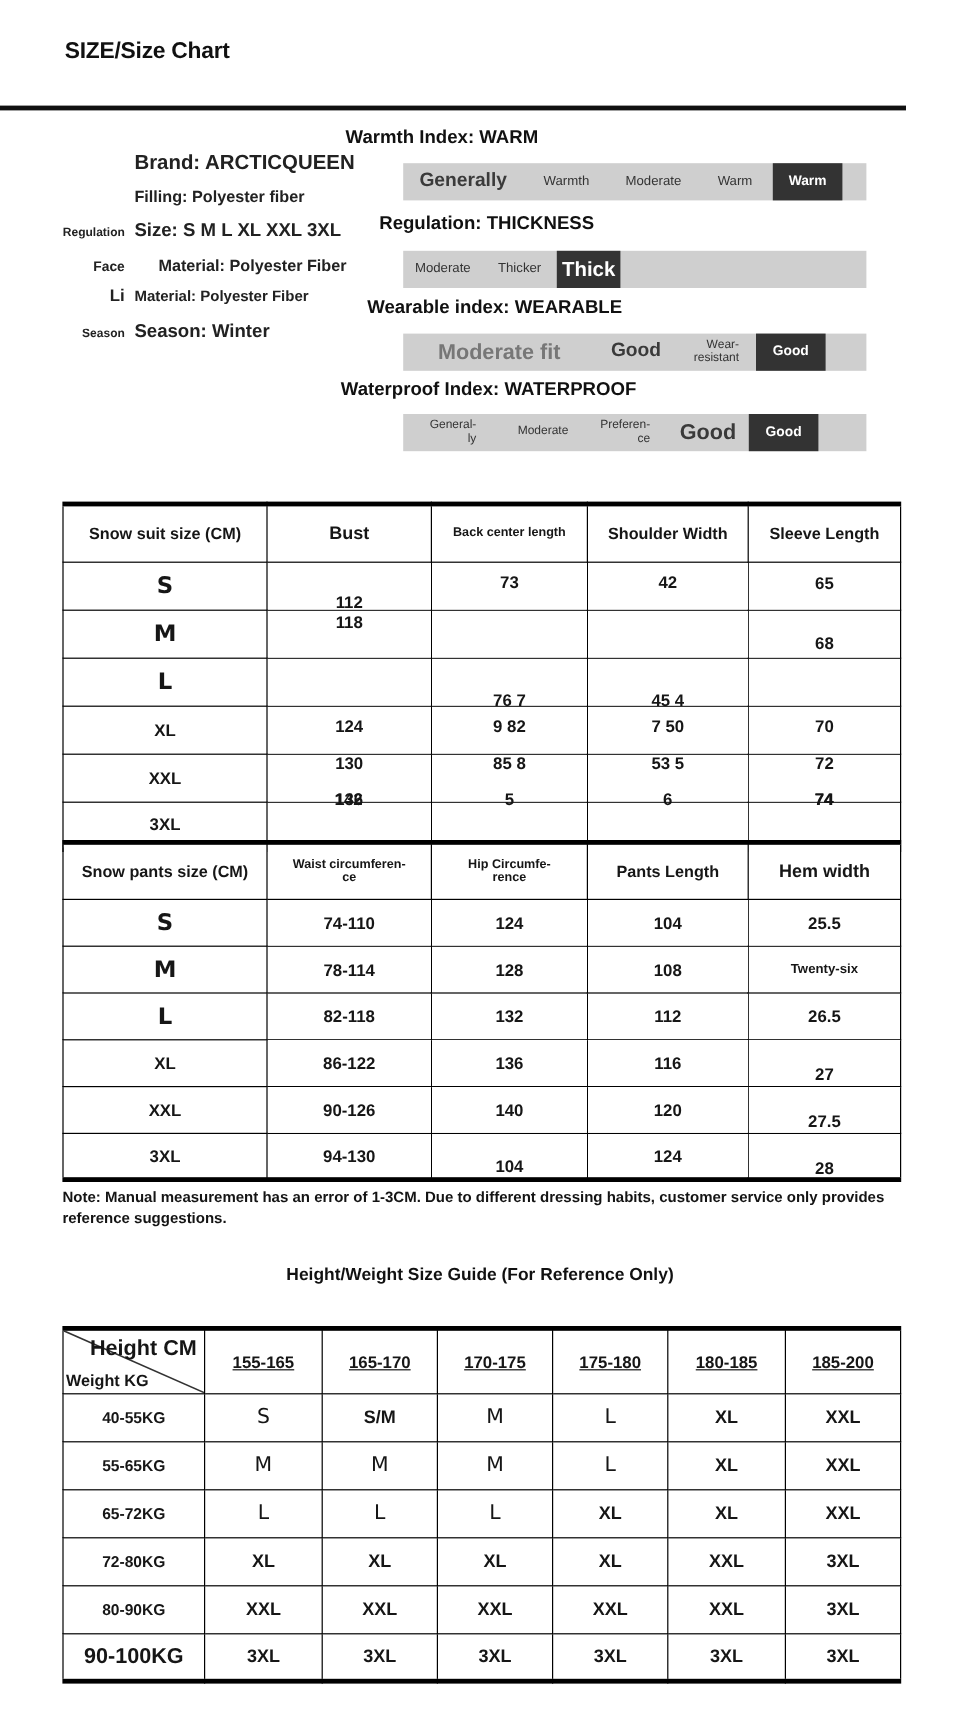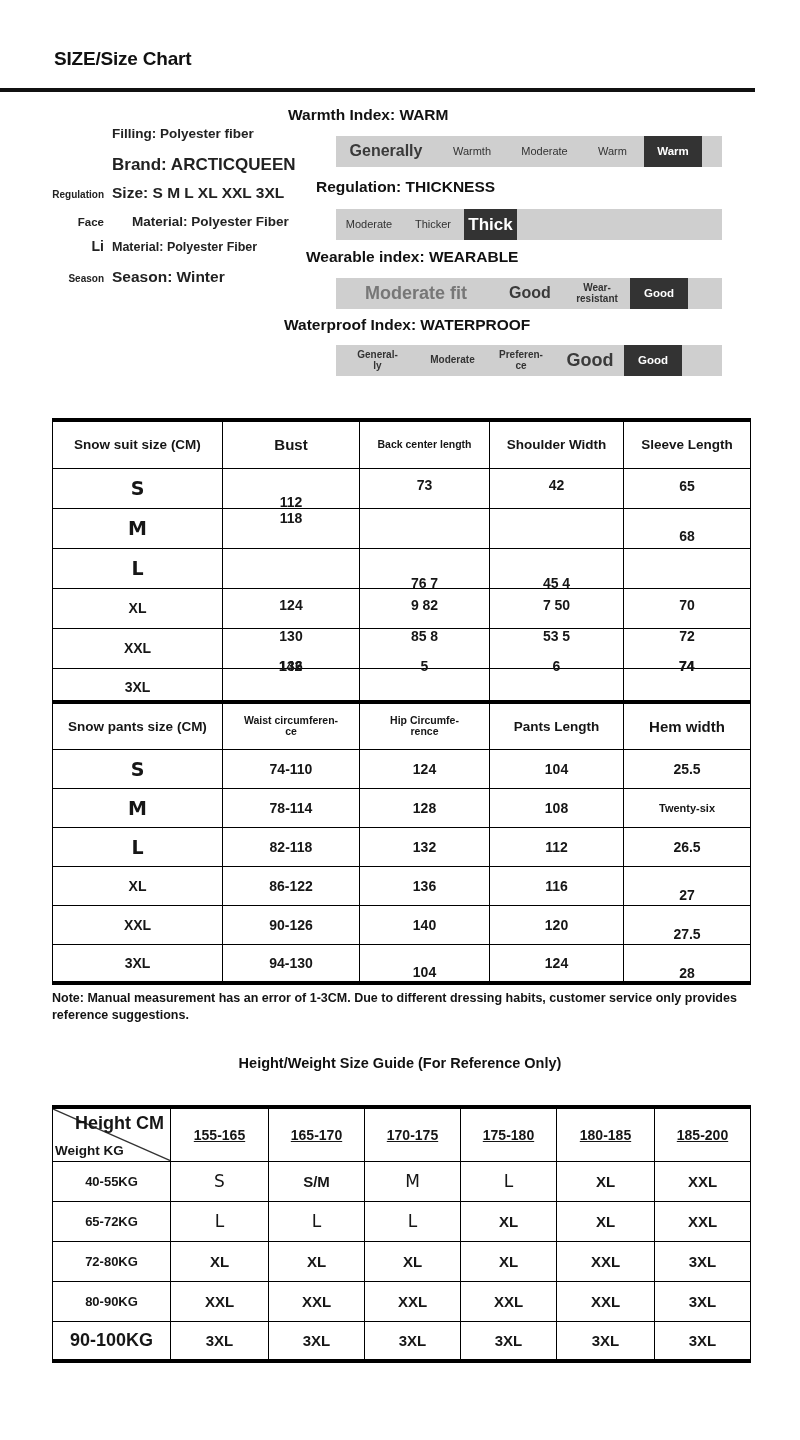--- a/index.html
+++ b/index.html
@@ -10,21 +10,21 @@
     background: #ffffff;
     font-family: "Liberation Sans", sans-serif;
     color: #1a1a1a;
     position: relative;
     overflow: hidden;
   }
 
   
   .page-title {
     position: absolute;
-    left: 54px; top: 48px;
+    left: 54px; top: 32px;
     font-size: 19px;
     font-weight: bold;
     letter-spacing: -0.2px;
     color: #111;
     text-align: center;
   }
   .title-rule {
     position: absolute;
     left: 0; top: 88px;
     width: 755px; height: 4px;
@@ -91,21 +91,21 @@
   }
   .seg.dark {
     background: #333333;
     color: #ffffff;
     font-size: 11.5px;
     font-weight: bold;
   }
   .seg.big  { font-size: 16px; font-weight: bold; color: #3a3a3a; }
   .seg.big2 { font-size: 18px; font-weight: bold; color: #777; }
   .seg.med  { font-size: 11px; font-weight: normal; }
-  .seg.sml  { font-size: 10px; font-weight: bold; }
+  .seg.sml  { font-size: 10px; font-weight: normal; text-align: right; }
 
   
   table.grid {
     position: absolute;
     border-collapse: collapse;
     table-layout: fixed;
   }
   table.grid td, table.grid th {
     border: 1px solid #000;
     text-align: center;
@@ -172,27 +172,27 @@
   .hw-v { font-size: 15px; }
   .hw-v.thin { font-weight: 400; font-family: "DejaVu Sans", sans-serif; font-size: 17px; }
 </style>
 </head>
 <body>
 
 <div class="page-title">SIZE/Size Chart</div>
 <div class="title-rule"></div>
 
 <div class="specs">
+  <div class="spec-row r1">
+    <div class="spec-key"></div>
+    <div class="spec-val">Brand: ARCTICQUEEN</div>
+  </div>
   <div class="spec-row r2">
     <div class="spec-key"></div>
     <div class="spec-val">Filling: Polyester fiber</div>
-  </div>
-  <div class="spec-row r1">
-    <div class="spec-key"></div>
-    <div class="spec-val">Brand: ARCTICQUEEN</div>
   </div>
   <div class="spec-row r3">
     <div class="spec-key">Regulation</div>
     <div class="spec-val">Size: S M L XL XXL 3XL</div>
   </div>
   <div class="spec-row r4">
     <div class="spec-key">Face</div>
     <div class="spec-val">Material: Polyester Fiber</div>
   </div>
   <div class="spec-row r5">
@@ -397,20 +397,29 @@
   <tr>
     <td class="hw-wt" style="height:40px">40-55KG</td>
     <td class="hw-v thin">S</td>
     <td class="hw-v">S/M</td>
     <td class="hw-v thin">M</td>
     <td class="hw-v thin">L</td>
     <td class="hw-v">XL</td>
     <td class="hw-v">XXL</td>
   </tr>
   <tr>
+    <td class="hw-wt" style="height:40px">55-65KG</td>
+    <td class="hw-v thin">M</td>
+    <td class="hw-v thin">M</td>
+    <td class="hw-v thin">M</td>
+    <td class="hw-v thin">L</td>
+    <td class="hw-v">XL</td>
+    <td class="hw-v">XXL</td>
+  </tr>
+  <tr>
     <td class="hw-wt" style="height:40px">65-72KG</td>
     <td class="hw-v thin">L</td>
     <td class="hw-v thin">L</td>
     <td class="hw-v thin">L</td>
     <td class="hw-v">XL</td>
     <td class="hw-v">XL</td>
     <td class="hw-v">XXL</td>
   </tr>
   <tr>
     <td class="hw-wt" style="height:40px">72-80KG</td>

